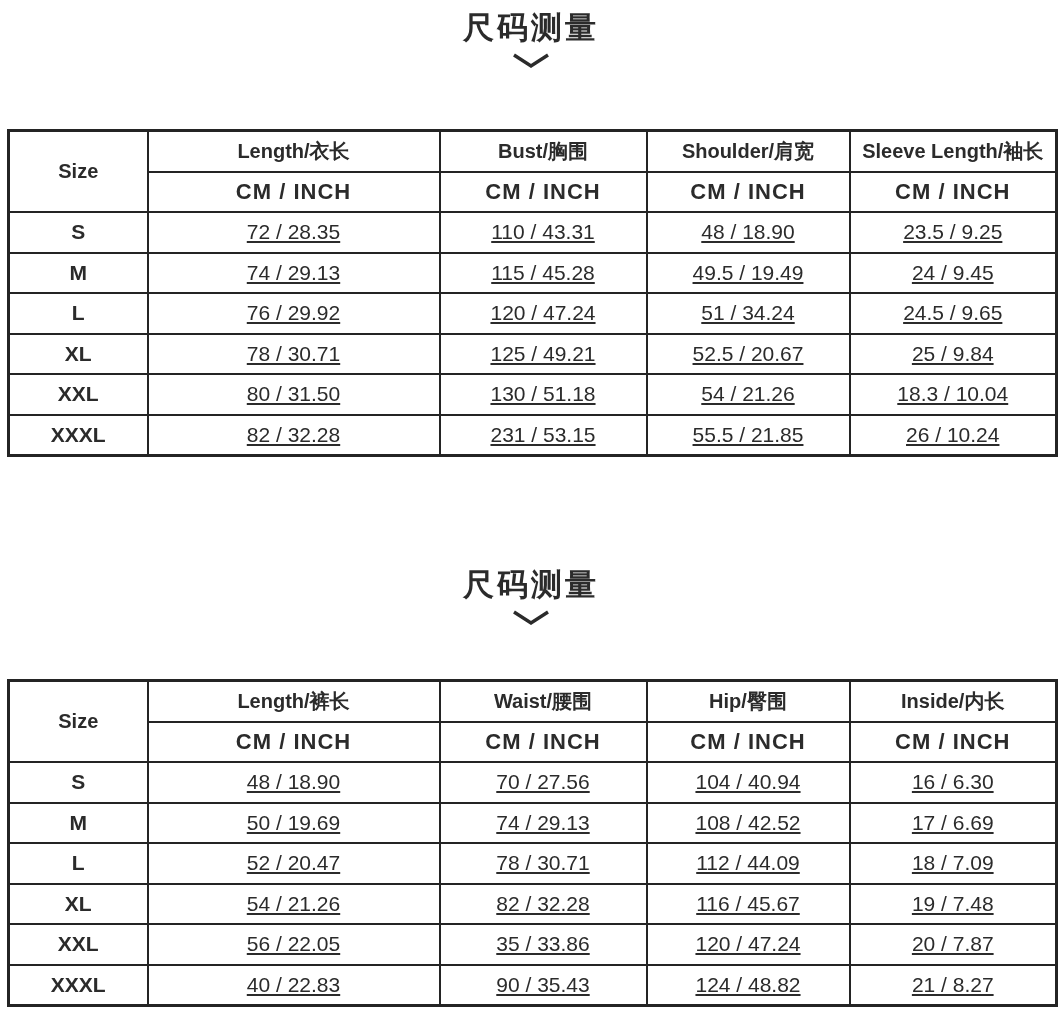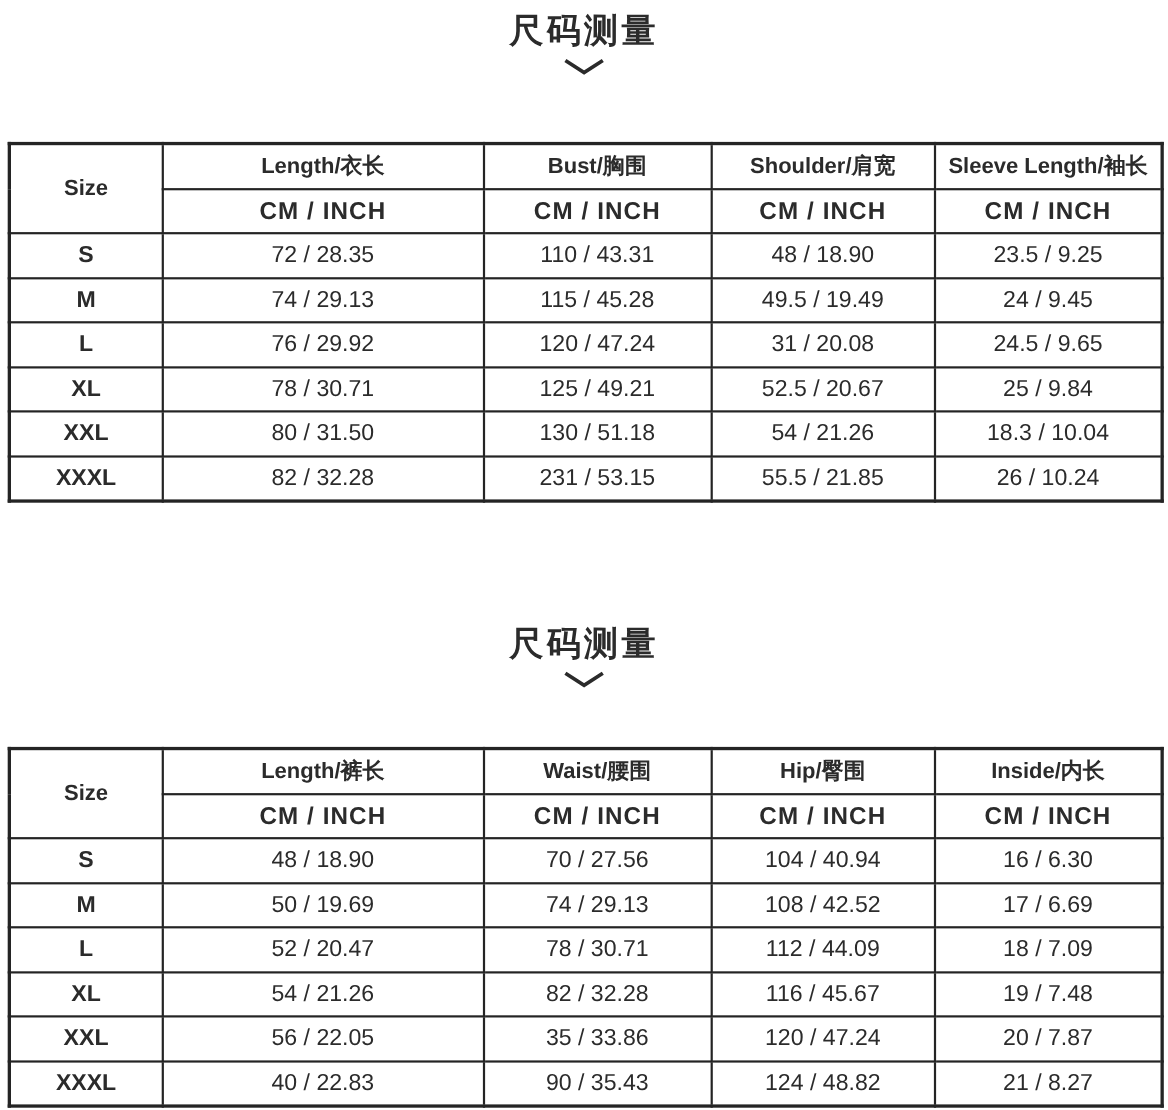--- a/index.html
+++ b/index.html
@@ -62,20 +62,21 @@
     font-size: 20px;
     font-weight: 700;
   }
   .size-cell {
     font-size: 21px;
     font-weight: 700;
   }
   .value-cell {
     font-size: 21px;
     font-weight: 500;
+    text-decoration: underline;
   }
   .table-spacer-1 { height: 60px; }
   .gap-between   { height: 100px; }
   .table-spacer-2 { height: 53px; }
 </style>
 </head>
 <body>
 
 <div class="page">
 
@@ -123,21 +124,21 @@
           <td class="size-cell">M</td>
           <td class="value-cell">74 / 29.13</td>
           <td class="value-cell">115 / 45.28</td>
           <td class="value-cell">49.5 / 19.49</td>
           <td class="value-cell">24 / 9.45</td>
         </tr>
         <tr>
           <td class="size-cell">L</td>
           <td class="value-cell">76 / 29.92</td>
           <td class="value-cell">120 / 47.24</td>
-          <td class="value-cell">31 / 20.08</td>
+          <td class="value-cell">51 / 34.24</td>
           <td class="value-cell">24.5 / 9.65</td>
         </tr>
         <tr>
           <td class="size-cell">XL</td>
           <td class="value-cell">78 / 30.71</td>
           <td class="value-cell">125 / 49.21</td>
           <td class="value-cell">52.5 / 20.67</td>
           <td class="value-cell">25 / 9.84</td>
         </tr>
         <tr>

